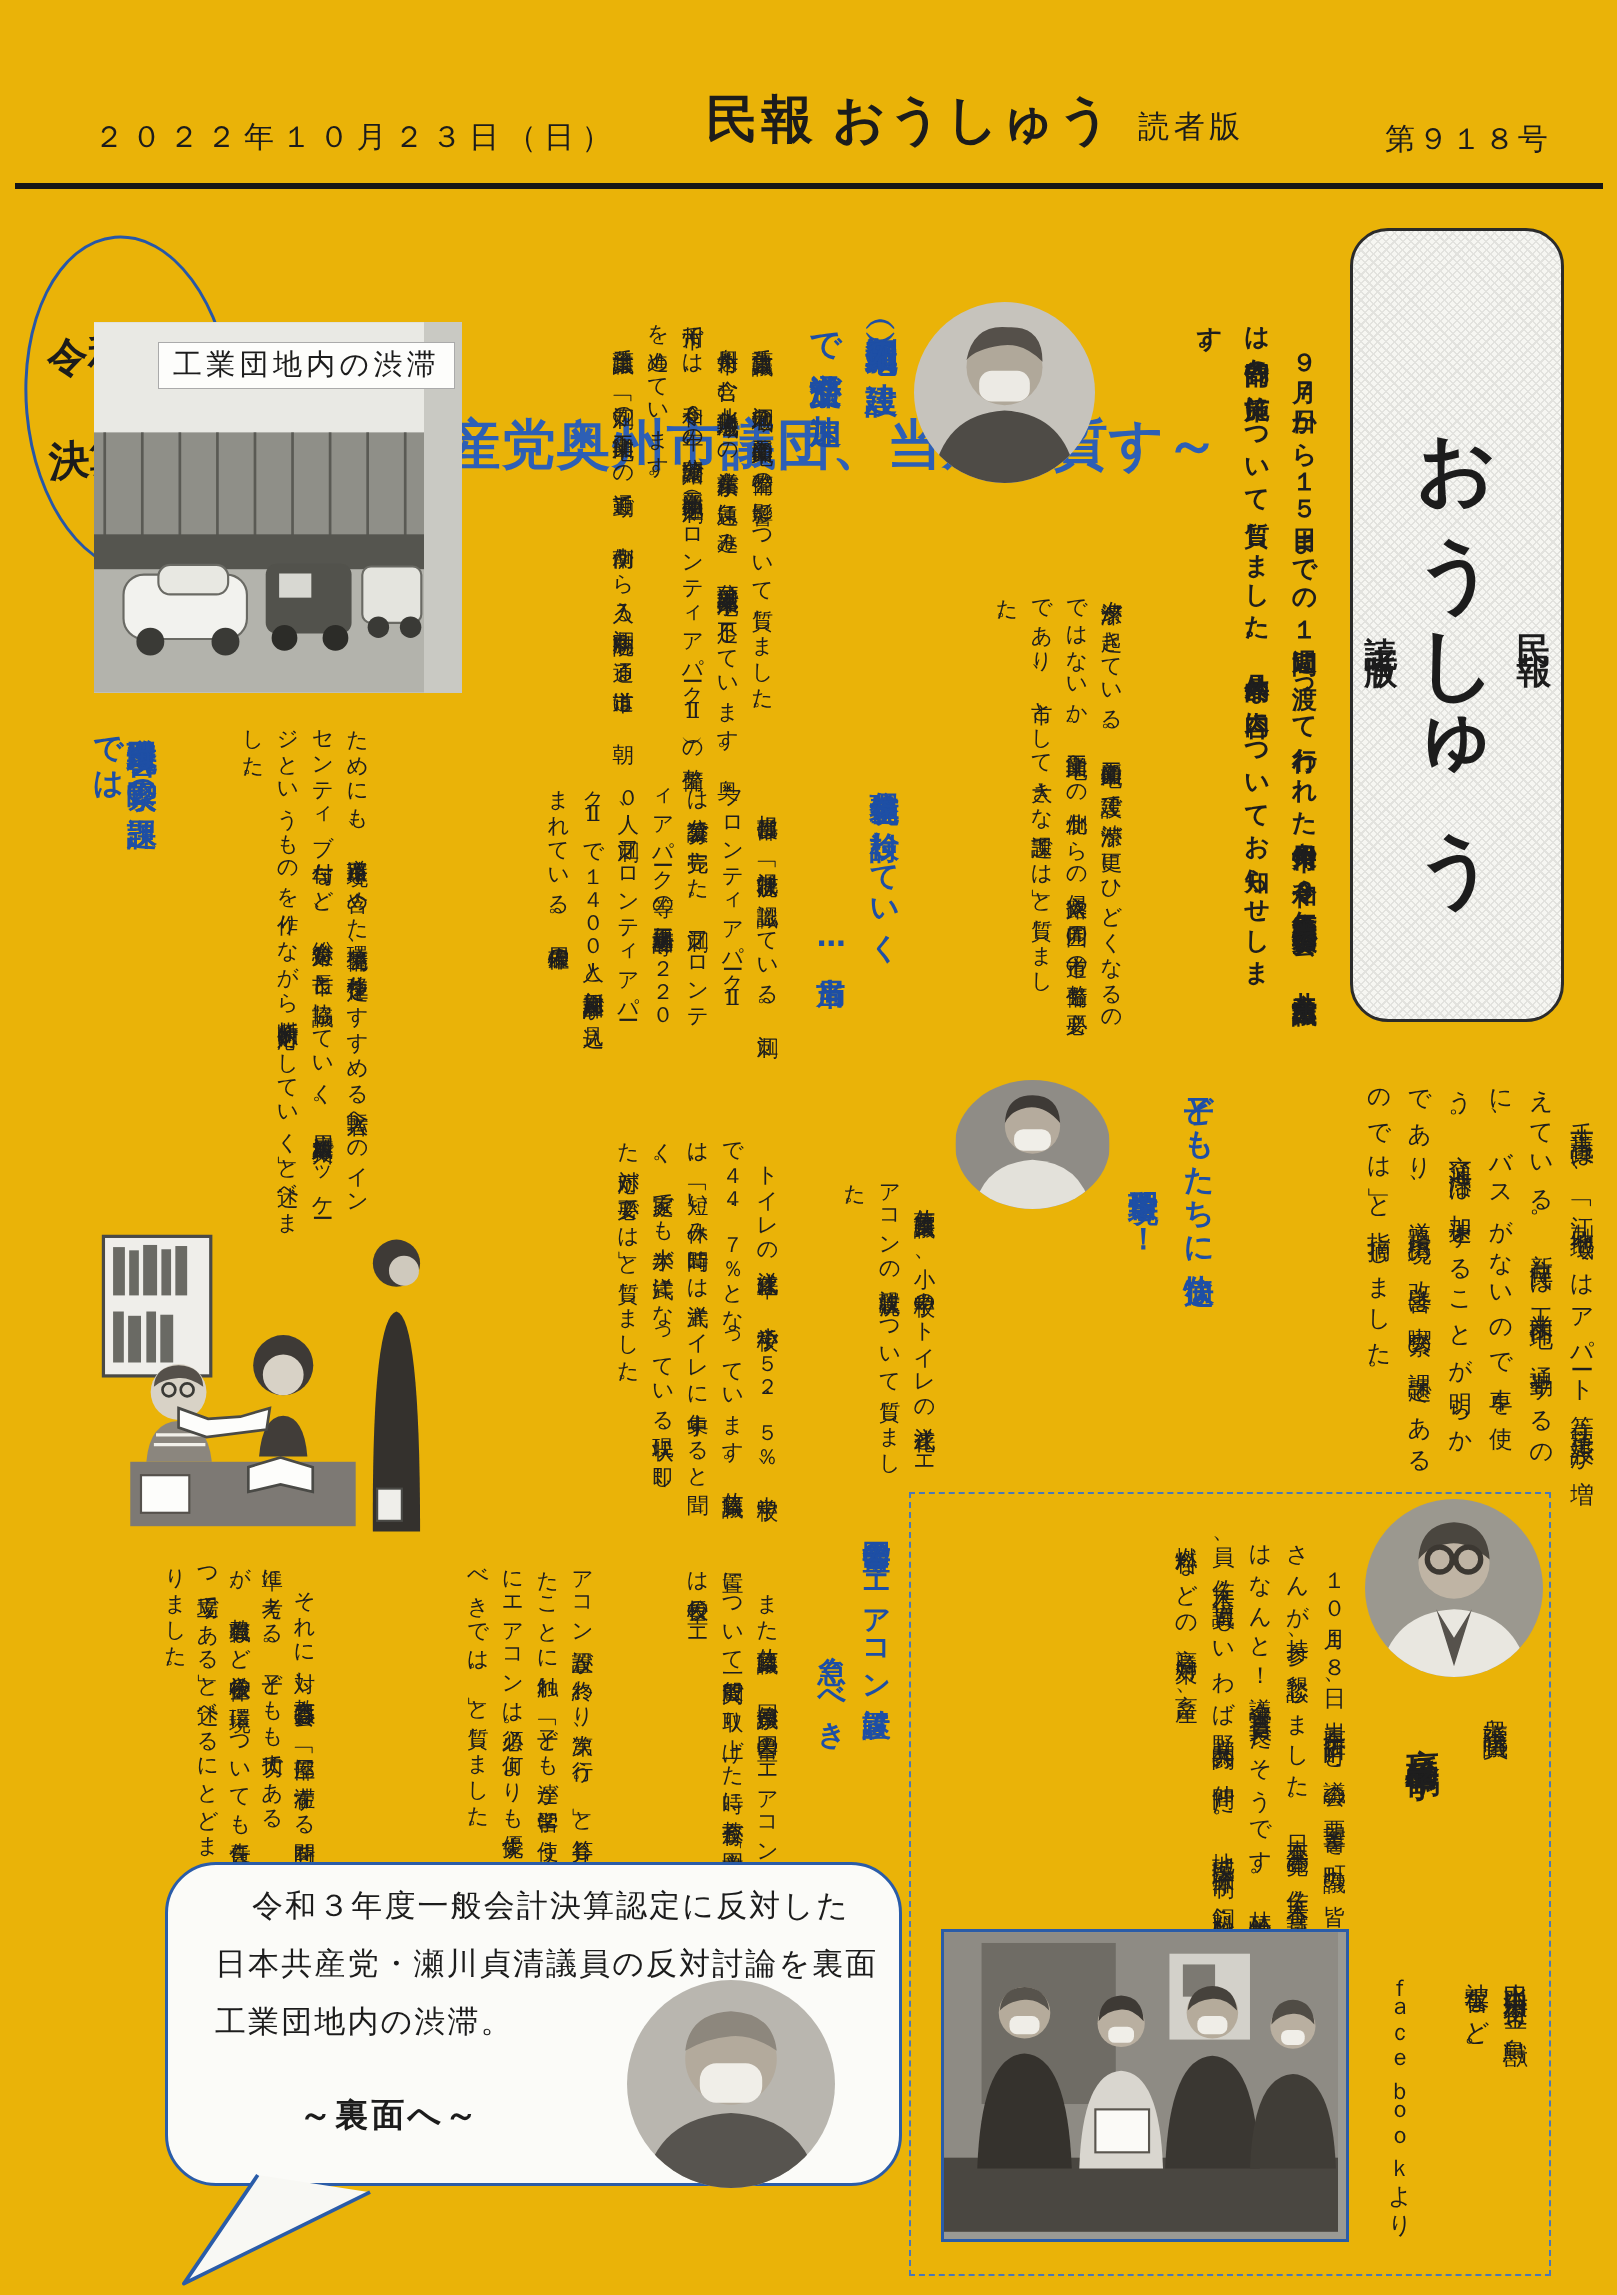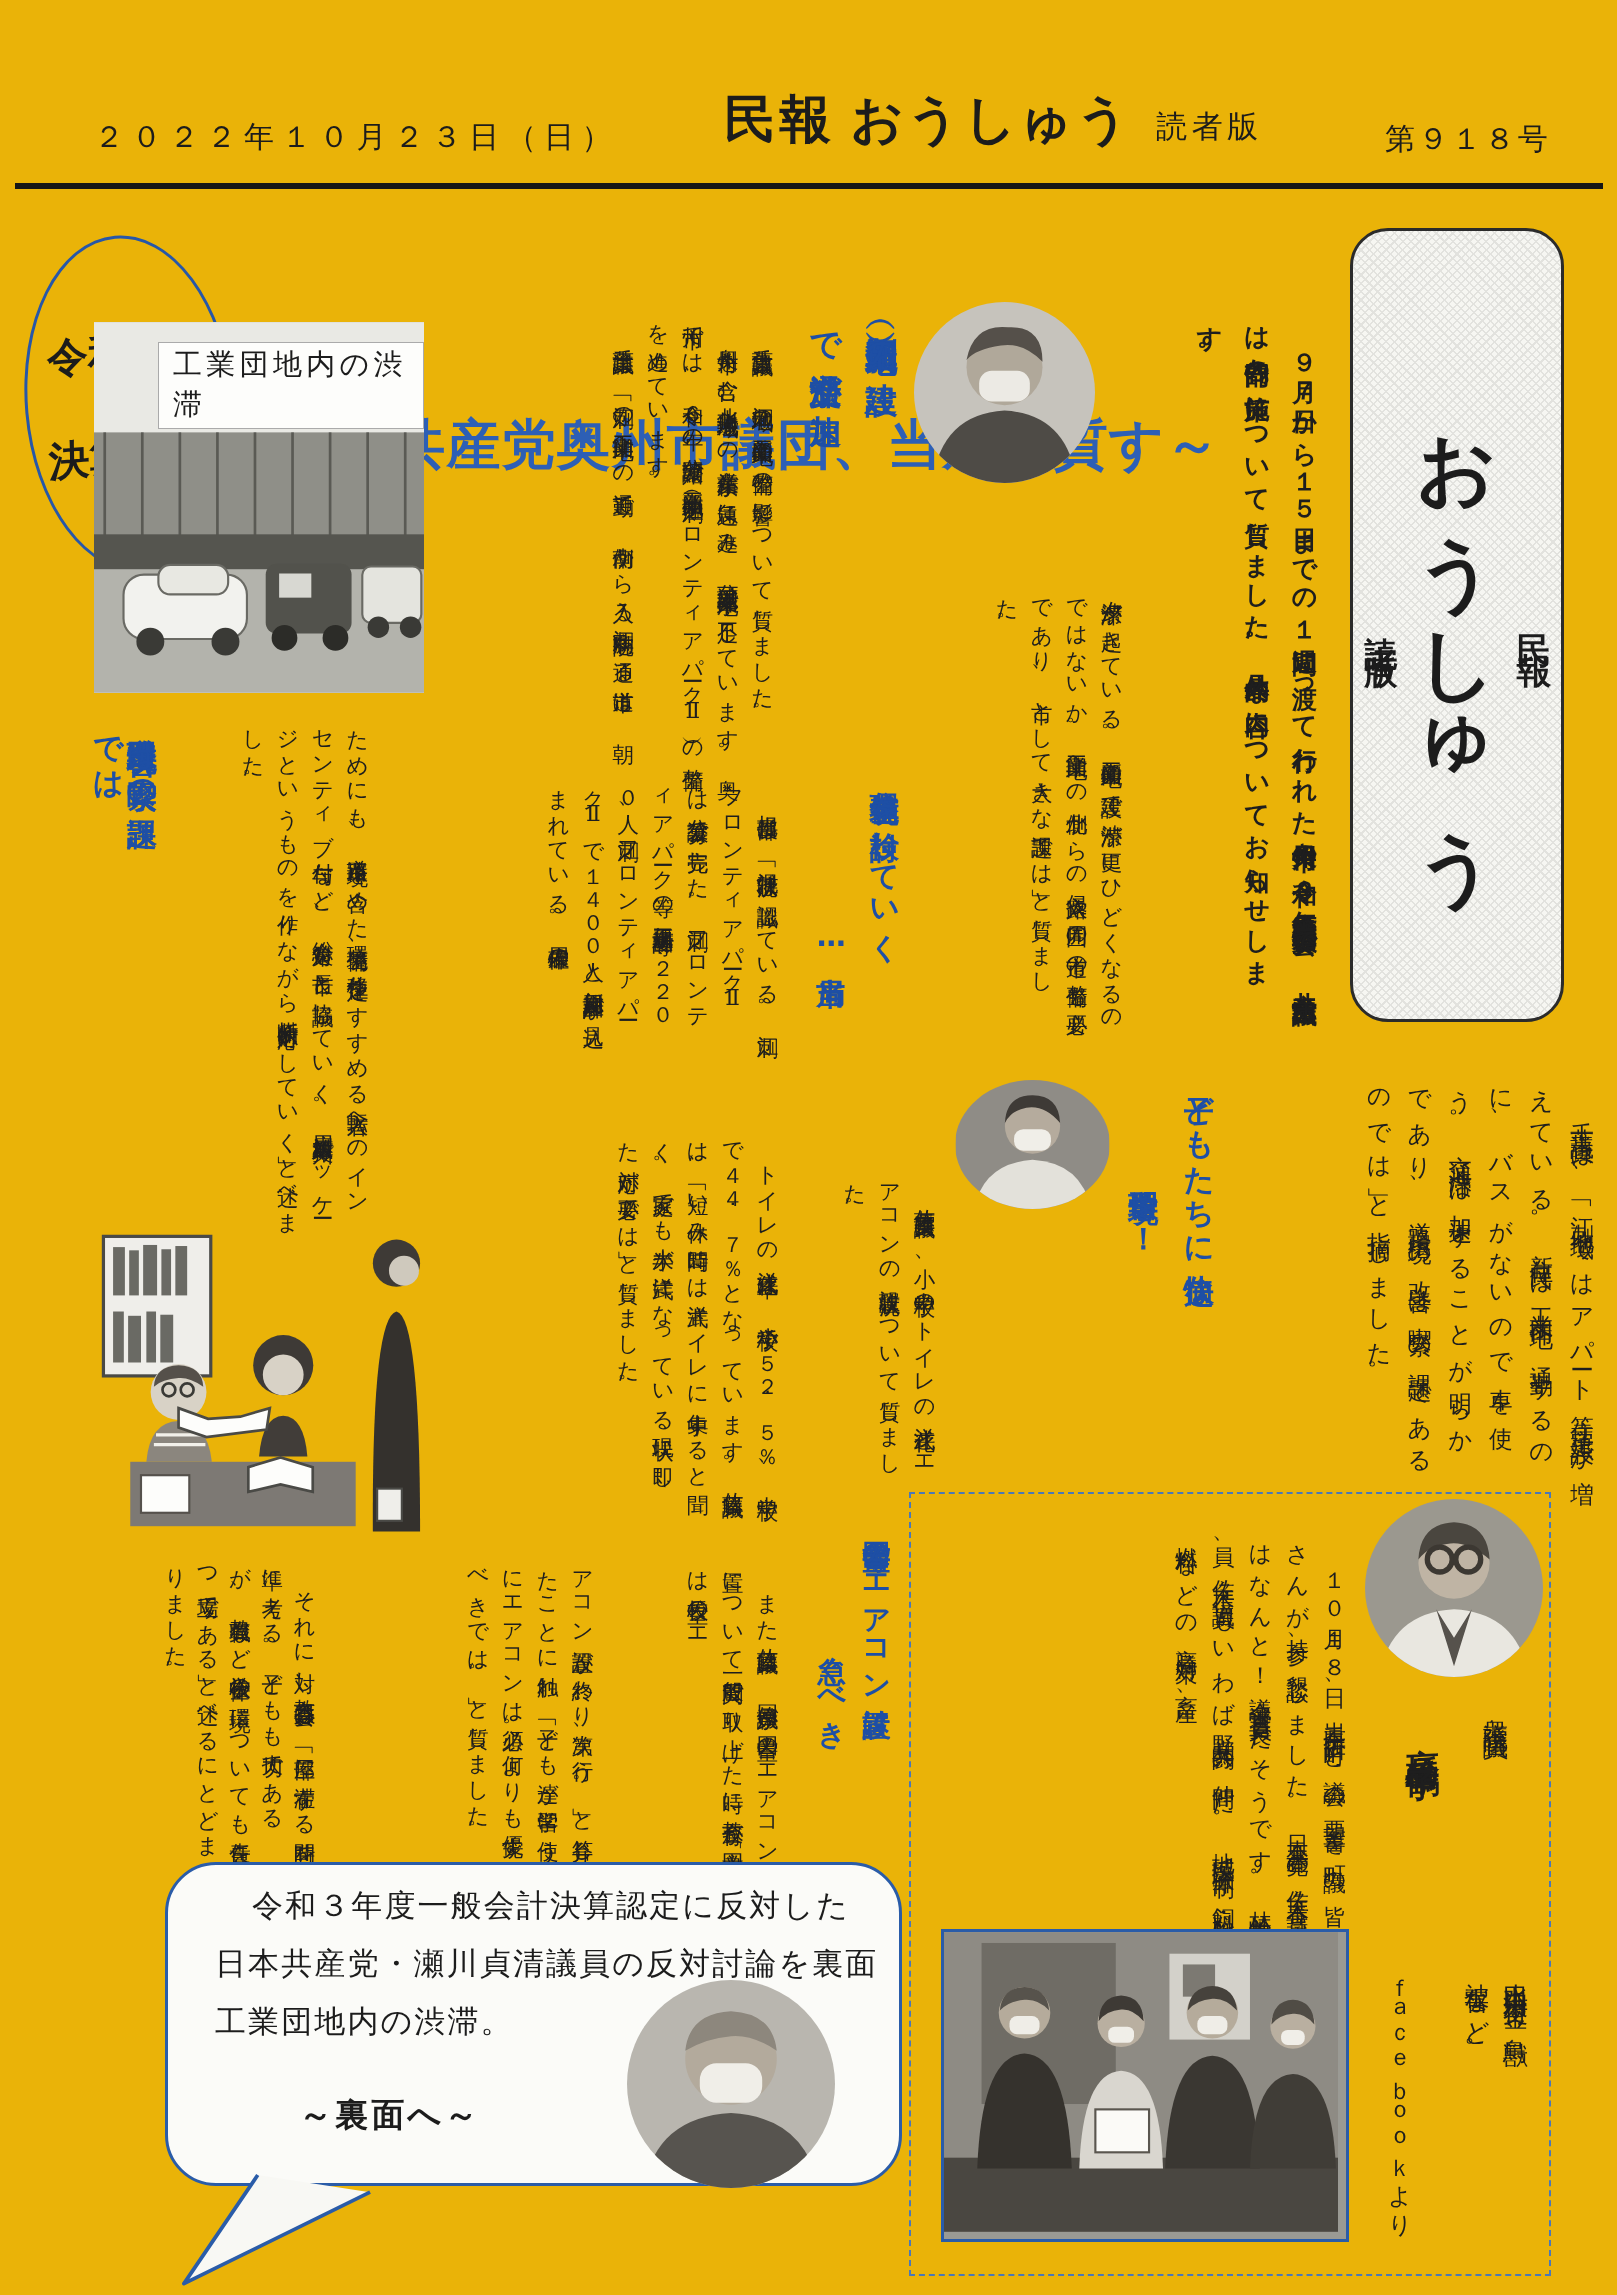--- a/index.html
+++ b/index.html
@@ -47,21 +47,21 @@
   .circ{border-radius:50%;overflow:hidden;}
   .photo-frame{border:3.8px solid #2a5ca8;overflow:hidden;background:#9a9a94;}
   svg{display:block;}
 </style>
 </head>
 <body>
 
 <div id="page">
 
   <div class="hz date" style="left:94px;top:117px;">２０２２年１０月２３日（日）</div>
-  <div class="hz" style="left:724px;top:85px;">
+  <div class="hz" style="left:706px;top:85px;">
     <span class="title-main">民報 おうしゅう</span>
     <span class="title-ed">読者版</span>
   </div>
   <div class="hz issue" style="left:1385px;top:119px;">第９１８号</div>
   <div class="abs rule" style="left:15px;top:183px;width:1588px;height:6.4px;"></div>
 
   <div class="abs badge" style="left:25px;top:235px;width:203px;height:332px;">
     <span>令和３年度
 決算審査</span>
   </div>
@@ -69,21 +69,21 @@
 
   <div class="abs masthead" style="left:1350px;top:228px;width:208px;height:788px;">
     <div class="mast-inner">
       <span class="mast-top">民報</span>
       <span class="mast-title">おうしゅう</span>
       <span class="mast-bottom">読者版</span>
     </div>
   </div>
 
 
-  <div class="abs" style="left:94px;top:322px;width:330px;height:371px;background:#c9c9c3;">
+  <div class="abs" style="left:94px;top:322px;width:368px;height:371px;background:#c9c9c3;">
     <svg width="330" height="371" viewBox="0 0 615 690">
       <rect width="615" height="690" fill="#dcdcd6"></rect>
       <rect y="0" width="615" height="210" fill="#e9e9e4"></rect>
       <rect y="205" width="615" height="200" fill="#8f8f88"></rect>
       <g stroke="#5a5a54" stroke-width="5">
         <line x1="20" y1="205" x2="20" y2="400"></line>
           <line x1="90" y1="205" x2="90" y2="400"></line>
         <line x1="160" y1="205" x2="160" y2="400"></line>
           <line x1="230" y1="205" x2="230" y2="400"></line>
         <line x1="300" y1="205" x2="300" y2="400"></line>

